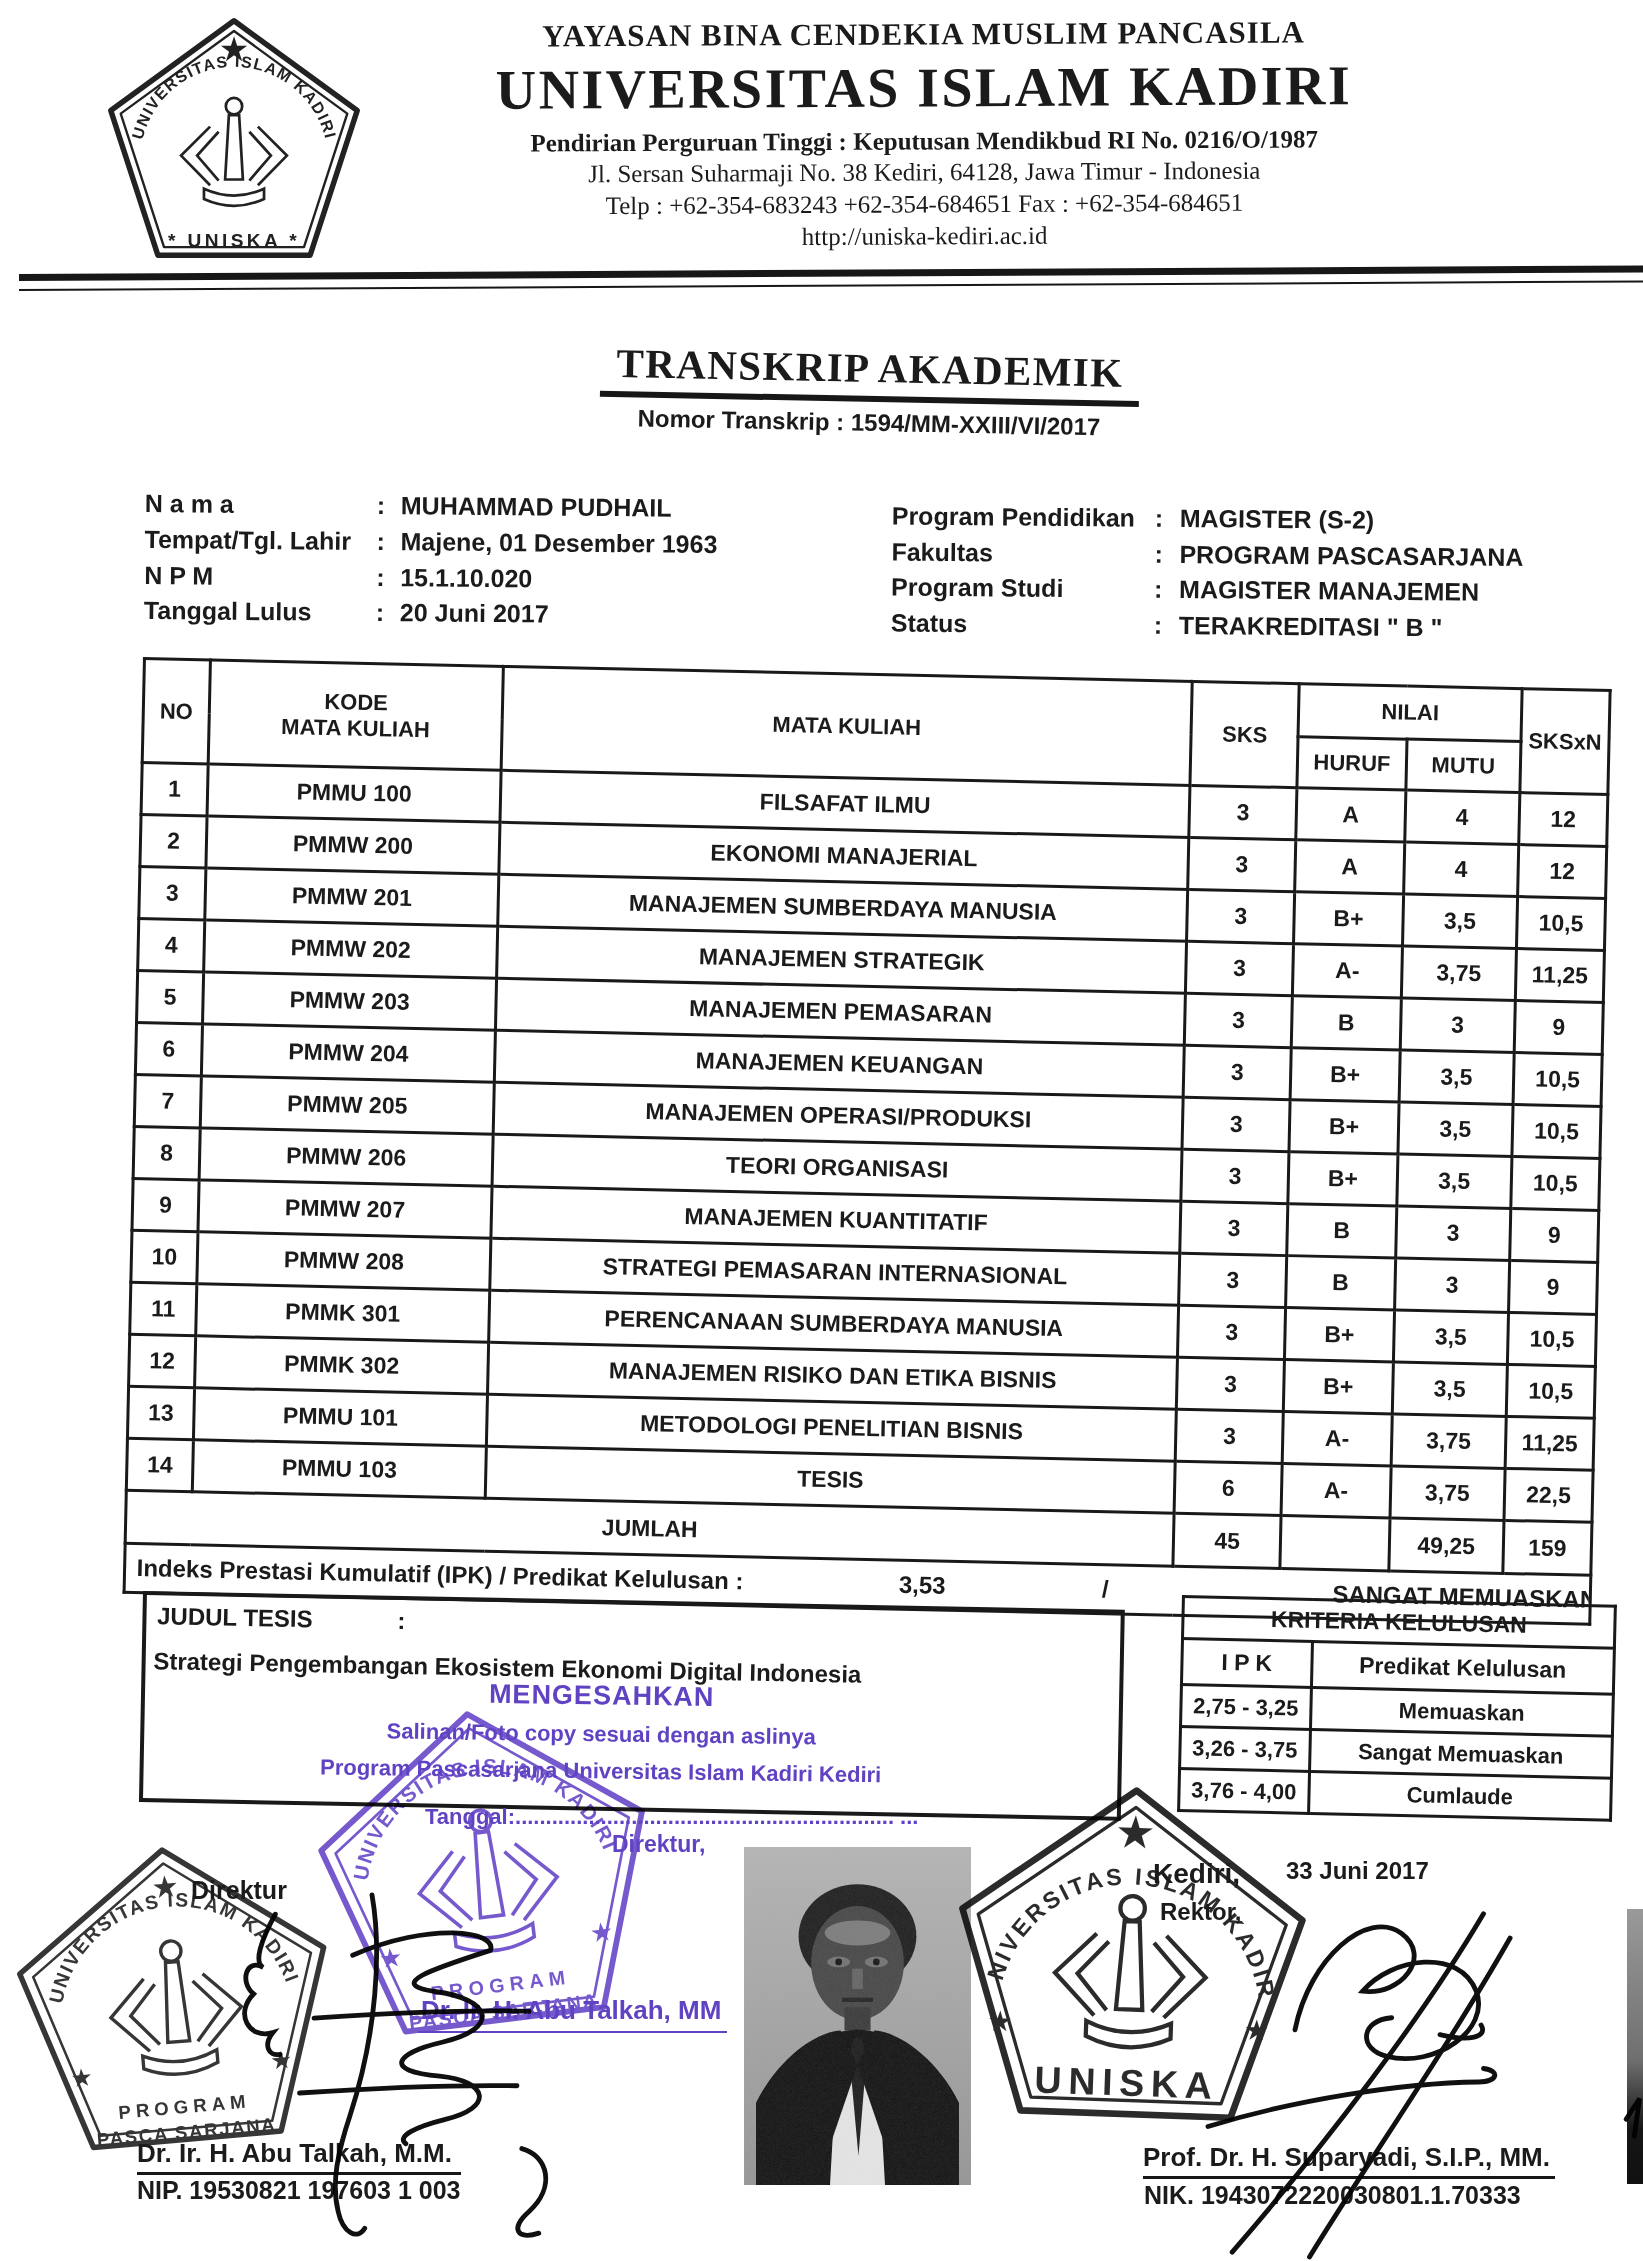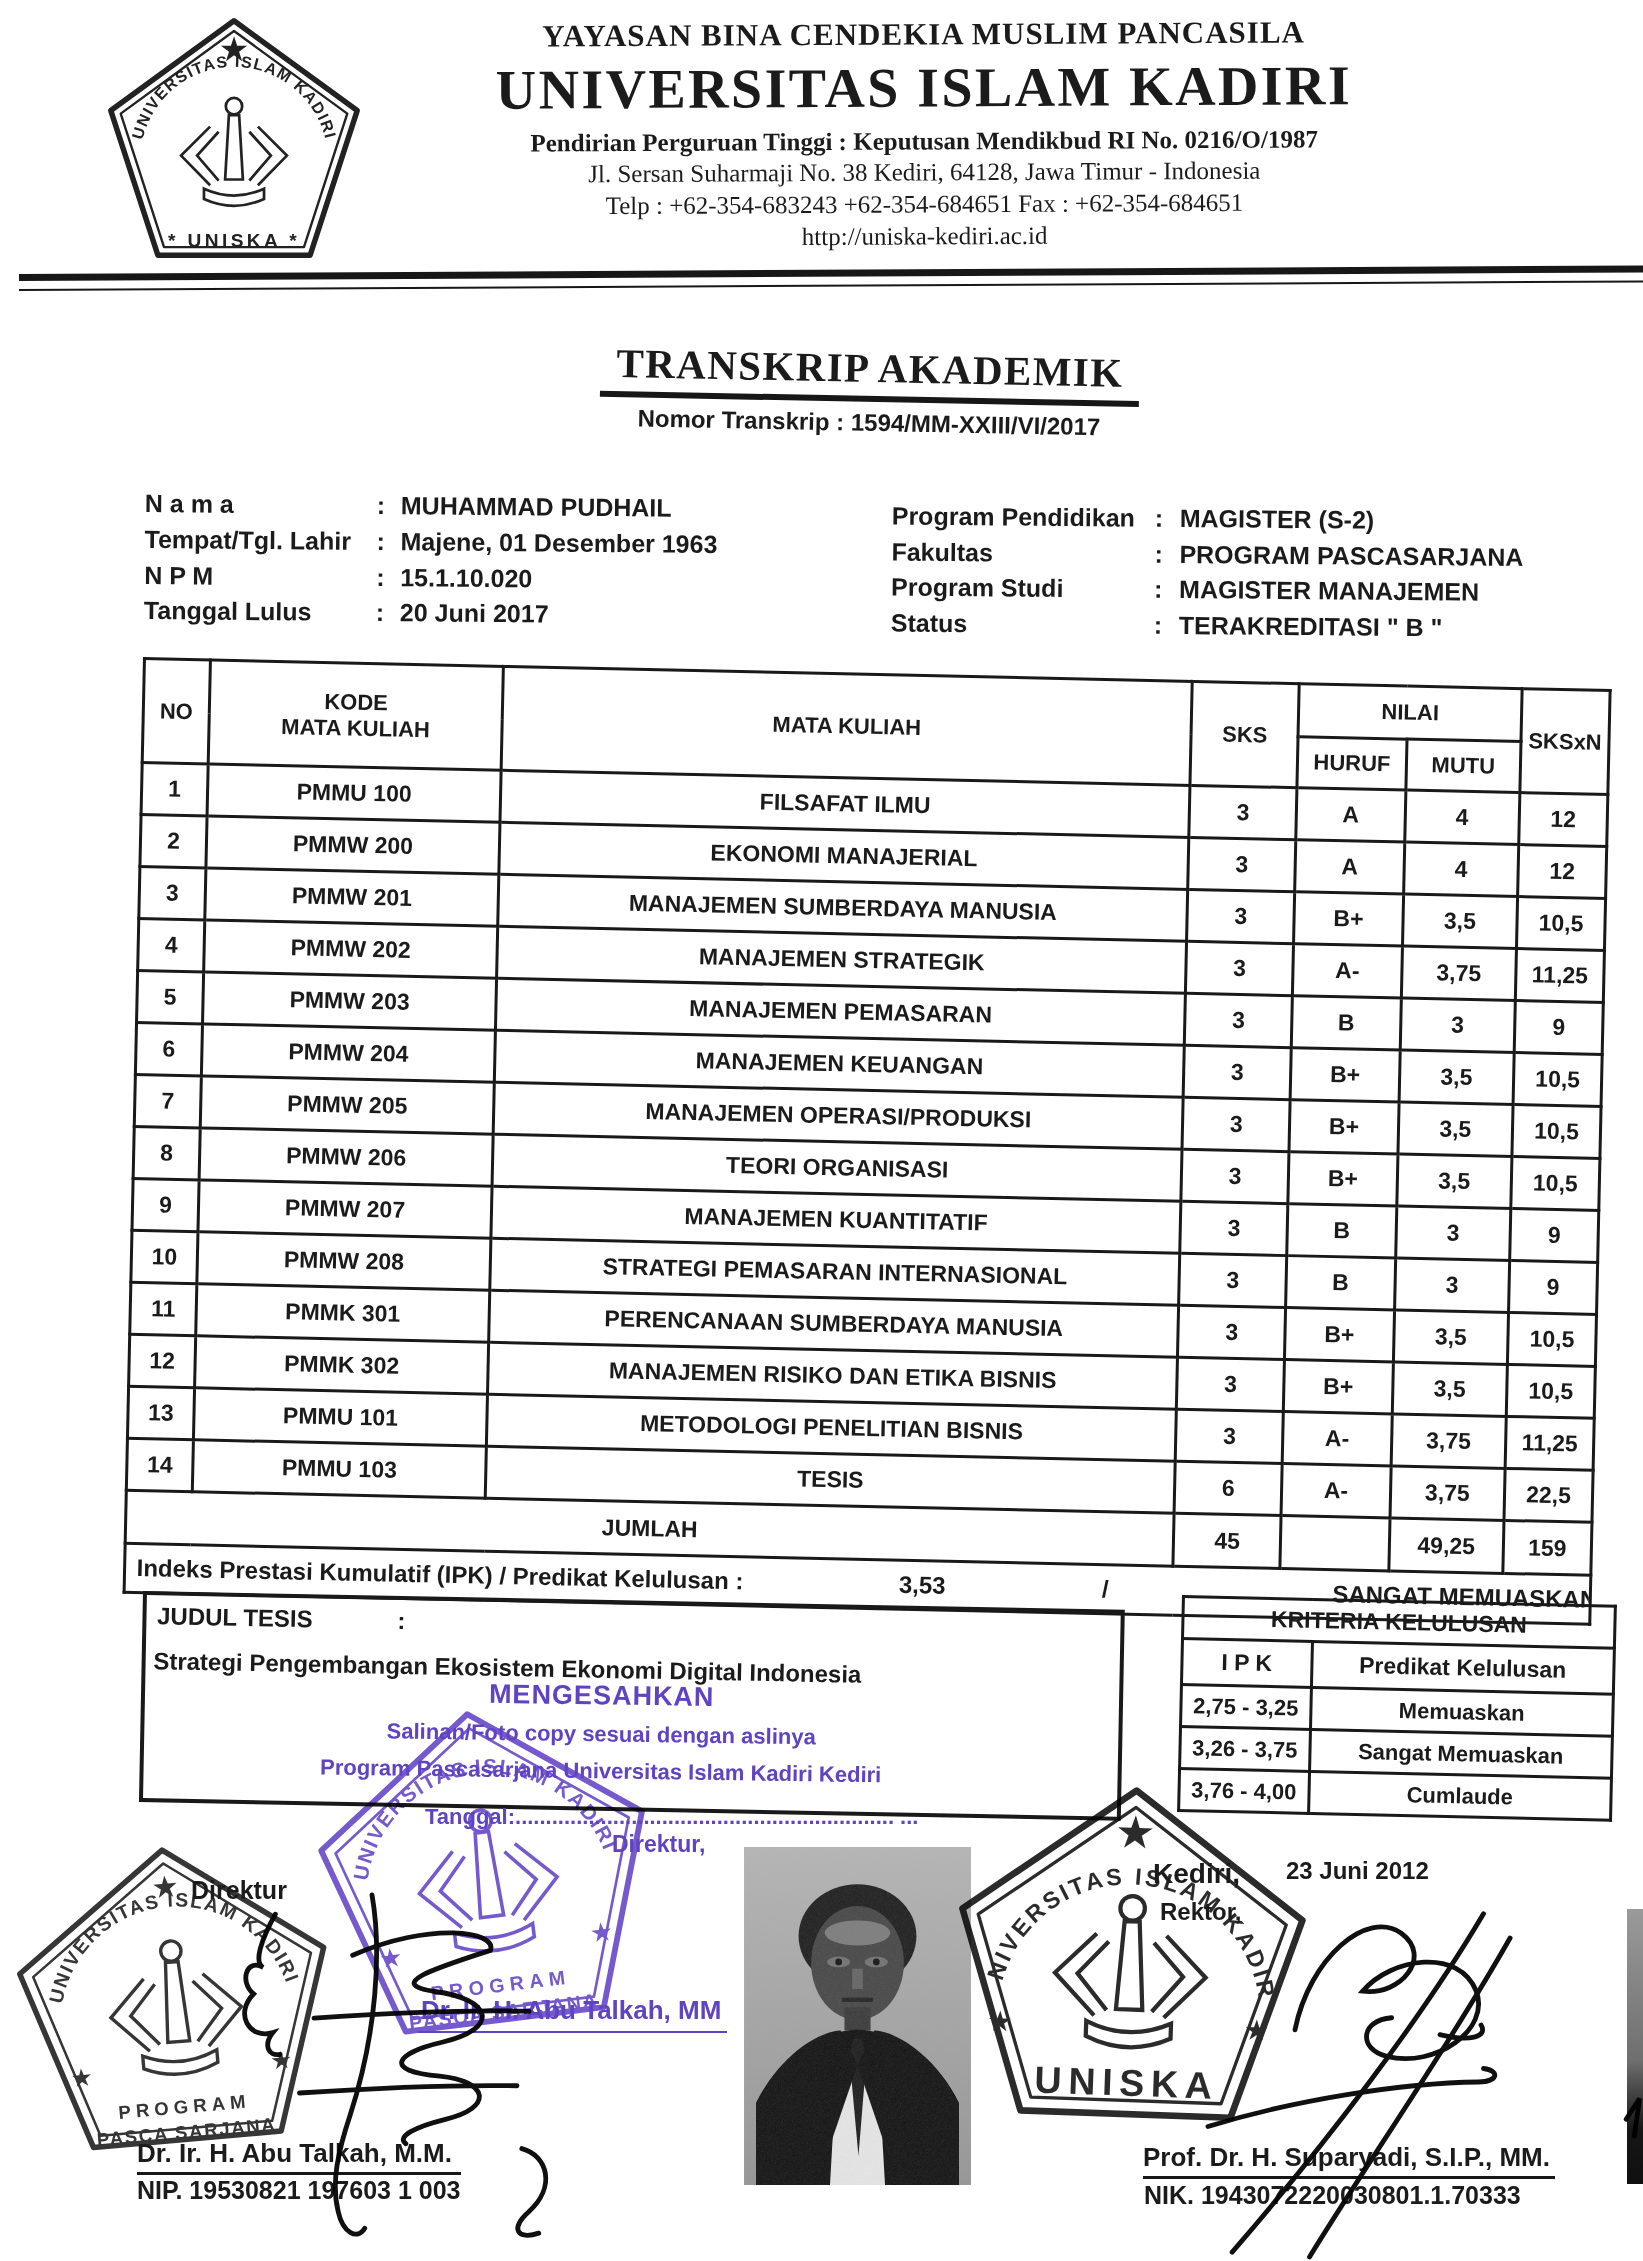--- a/index.html
+++ b/index.html
@@ -467,21 +467,21 @@
     <path d="M48,-58 L112,12 L48,88"></path>
     <path d="M74,-74 L160,12 L74,100"></path>
     <path d="M-90,112 Q0,154 90,112 L90,144 Q0,186 -90,144 Z"></path>
   </g>
   <text x="-300" y="140" font-size="60" fill="#1f1f1f">★</text>
   <text x="245" y="140" font-size="60" fill="#1f1f1f">★</text>
   <text x="0" y="268" text-anchor="middle" font-size="80" font-weight="bold" fill="#1f1f1f" letter-spacing="14" font-family="Liberation Sans,sans-serif">UNISKA</text>
 </svg>
 
 <div class="abs rcity">Kediri,</div>
-<div class="abs rdate">23 Juni 2012</div>
+<div class="abs rdate">33 Juni 2017</div>
 <div class="abs rrole">Rektor,</div>
 
 <svg class="abs sig" style="left:1150px;top:1875px;" width="493" height="387" viewBox="0 0 1020 800">
   <g stroke="#101010" stroke-width="10" fill="none" stroke-linecap="round">
     <path d="M300,320 C330,170 450,70 520,120 C585,168 520,250 440,240 C500,170 640,150 675,240 C705,320 590,400 490,375 C430,360 435,300 500,295"></path>
     <path d="M690,80 C560,300 360,560 170,780"></path>
     <path d="M745,130 C620,350 440,610 330,790"></path>
     <path d="M120,520 C300,465 520,430 680,428 C720,427 725,405 690,400"></path>
     <path d="M600,330 C660,345 700,335 685,310"></path>
     <path d="M985,505 L1013,462 L1002,540"></path>

